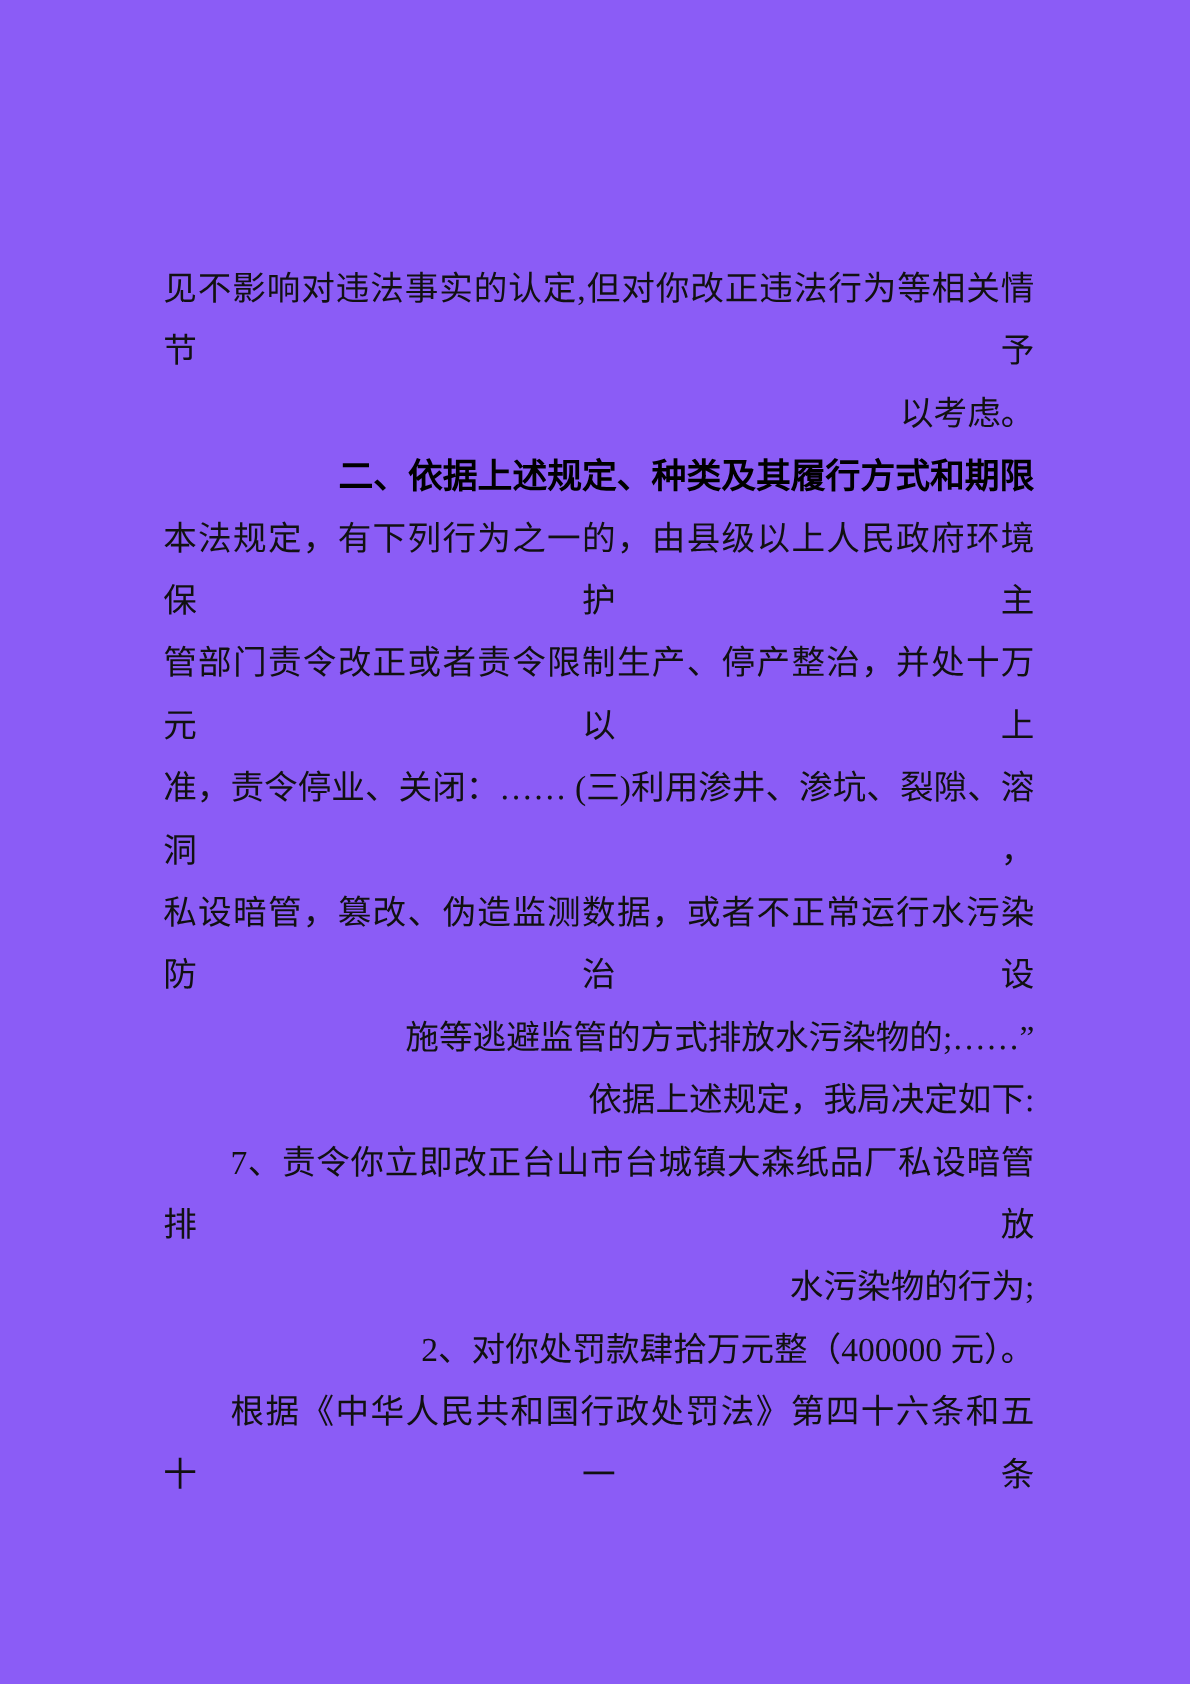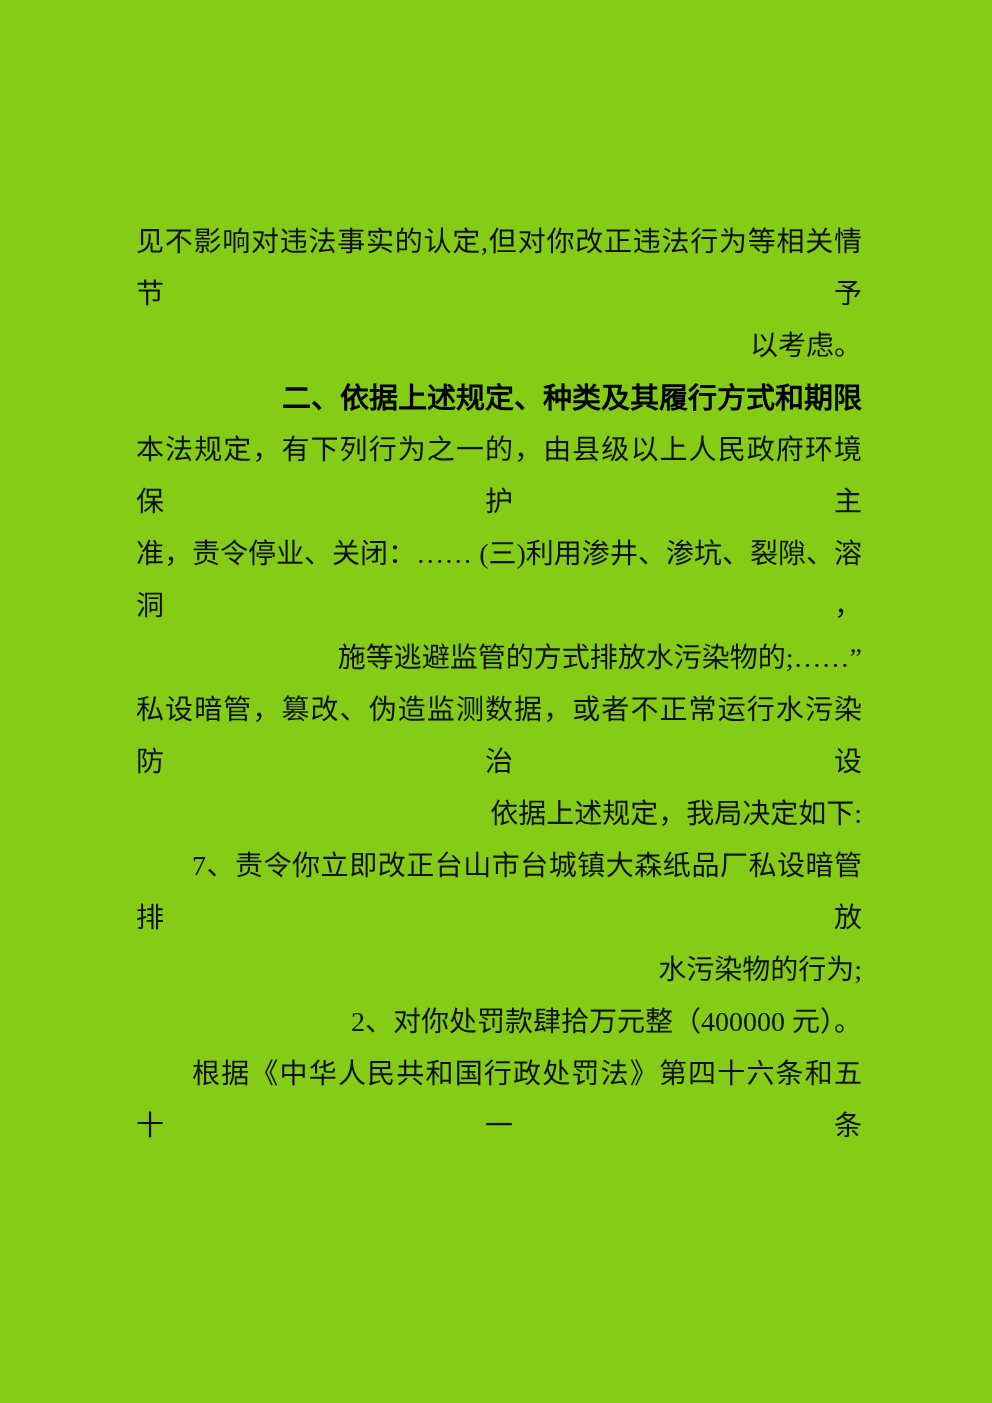--- a/index.html
+++ b/index.html
@@ -4,21 +4,21 @@
 <style>
   html, body {
     margin: 0;
     padding: 0;
     background: #ffffff;
   }
   .page {
     position: relative;
     width: 992px;
     height: 1403px;
-    background: #84cc16;
+    background: #8b5cf6;
     overflow: hidden;
   }
   .doc-content {
     position: absolute;
     left: 136px;
     top: 216px;
     width: 726px;
   }
   .line {
     font-family: "Liberation Serif", "DejaVu Serif", serif;
@@ -48,23 +48,24 @@
 </style>
 </head>
 <body>
 
 <div class="page">
   <div class="doc-content">
     <div class="line j">见不影响对违法事实的认定,但对你改正违法行为等相关情节予</div>
     <div class="line">以考虑。</div>
     <div class="line heading indent">二、依据上述规定、种类及其履行方式和期限</div>
     <div class="line j">本法规定，有下列行为之一的，由县级以上人民政府环境保护主</div>
+    <div class="line j">管部门责令改正或者责令限制生产、停产整治，并处十万元以上</div>
     <div class="line j">准，责令停业、关闭：…… (三)利用渗井、渗坑、裂隙、溶洞，</div>
+    <div class="line j">私设暗管，篡改、伪造监测数据，或者不正常运行水污染防治设</div>
     <div class="line">施等逃避监管的方式排放水污染物的;……”</div>
-    <div class="line j">私设暗管，篡改、伪造监测数据，或者不正常运行水污染防治设</div>
     <div class="line indent">依据上述规定，我局决定如下:</div>
     <div class="line j indent">7、责令你立即改正台山市台城镇大森纸品厂私设暗管排放</div>
     <div class="line">水污染物的行为;</div>
     <div class="line indent">2、对你处罚款肆拾万元整（400000 元）。</div>
     <div class="line j indent">根据《中华人民共和国行政处罚法》第四十六条和五十一条</div>
 
   </div>
 </div>
 
 </body></html>

